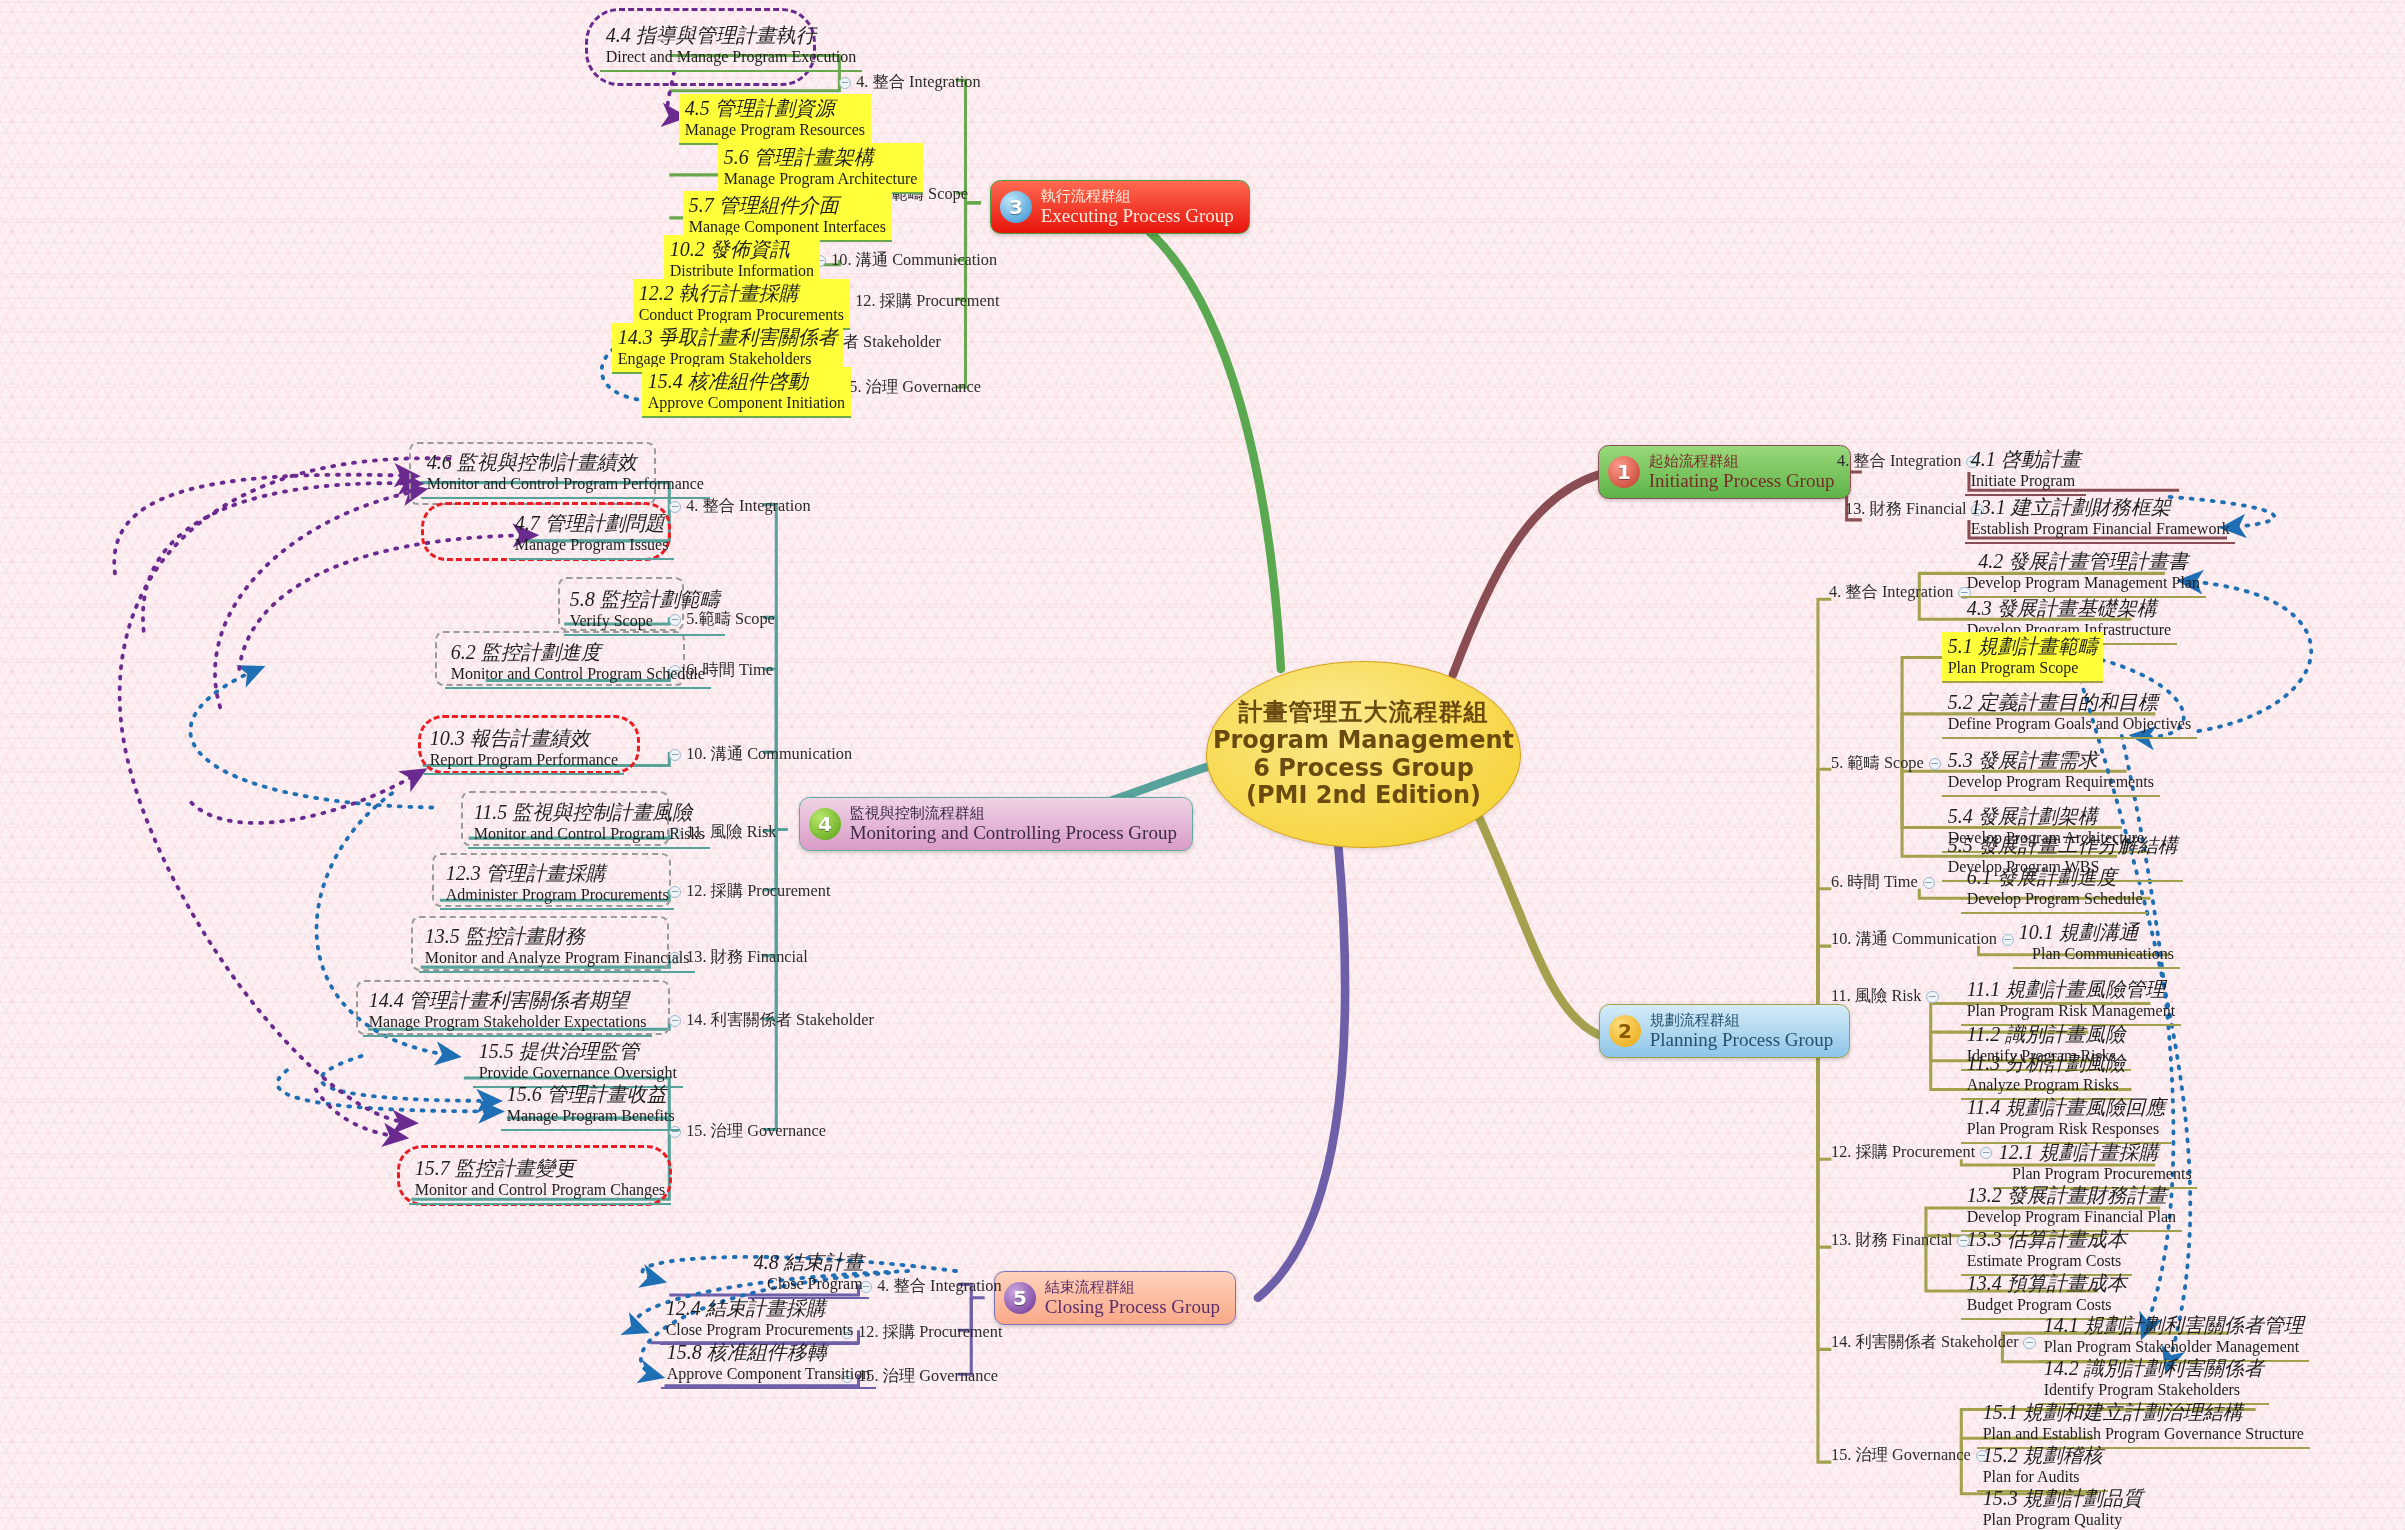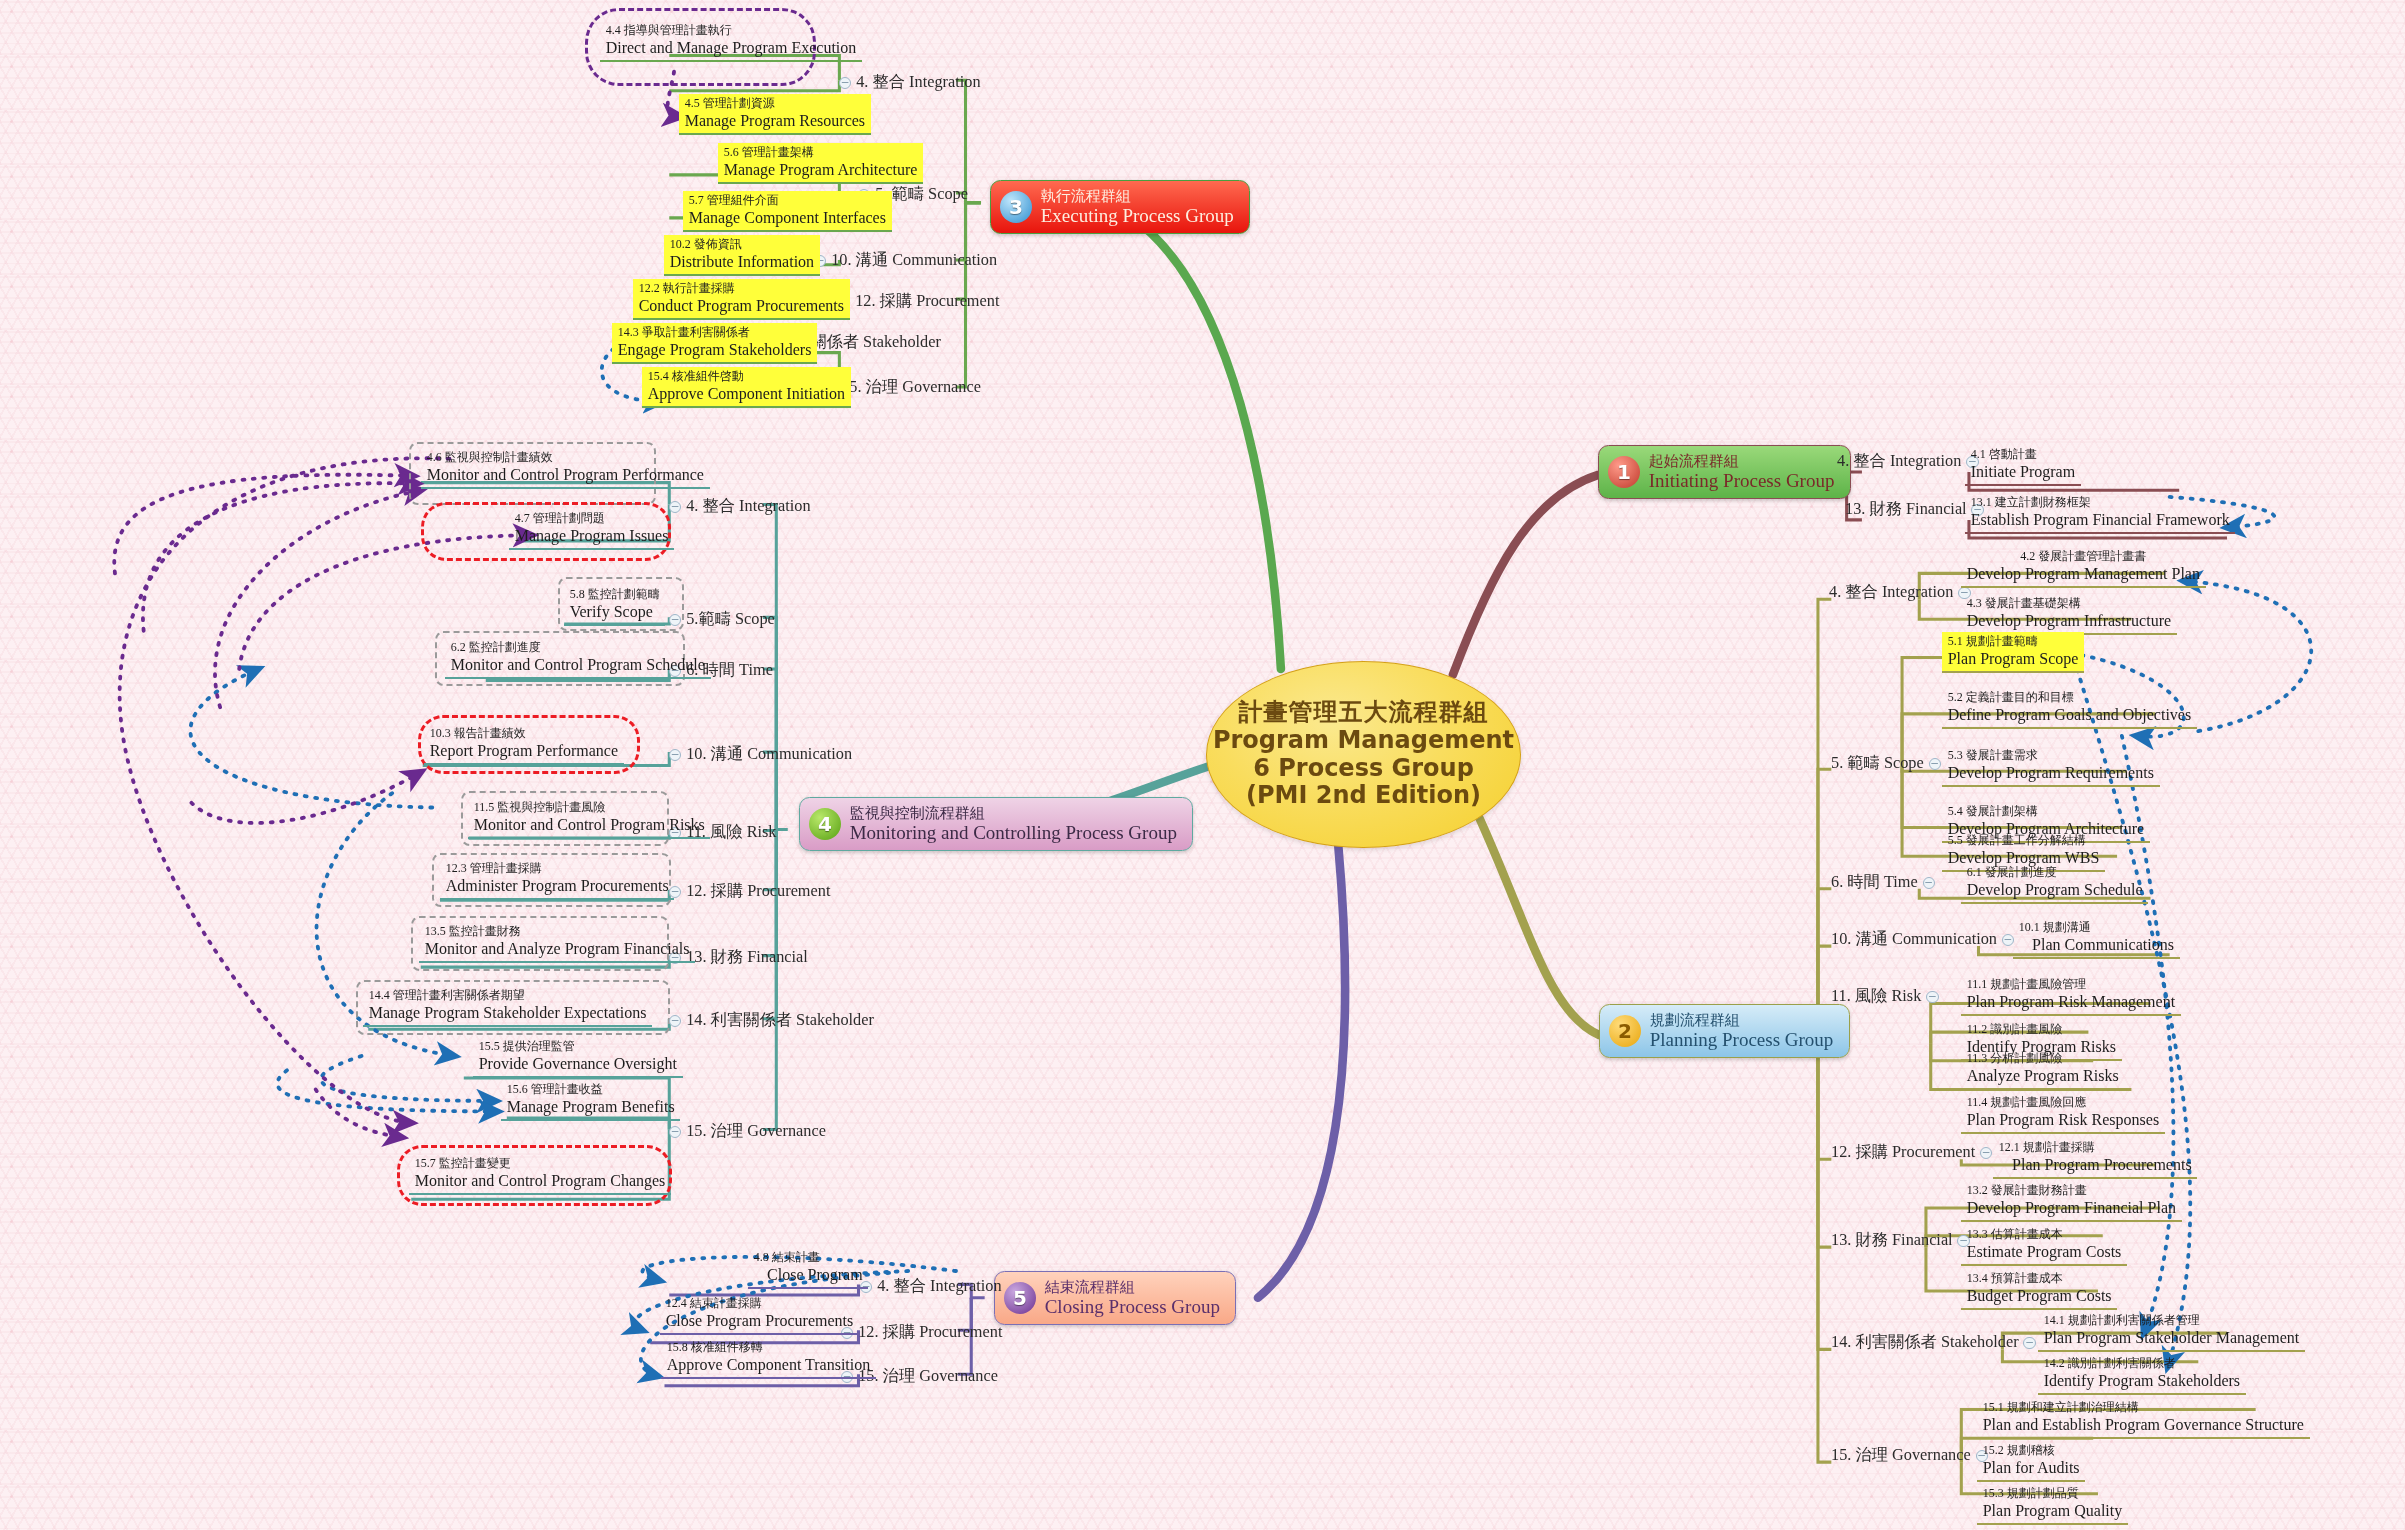--- a/index.html
+++ b/index.html
@@ -74,21 +74,21 @@
     font-size:10.5px; line-height:9.6px; text-align:center; vertical-align:middle;
     margin-right:4.8px; font-family:"DejaVu Sans",sans-serif;
   }
   .ka.rtl .mark { margin-right:0; margin-left:4.8px; }
 
   
   .leaf {
     position:absolute; padding:1.9px 5.7px 2.9px 5.7px; line-height:1.22;
     white-space:nowrap; color:#1d1d1d;
   }
-  .leaf .zh { font-size:12px; display:block; }
+  .leaf .zh { font-size:20px; display:block;font-style:italic; }
   .leaf .en { font-size:16px; display:block; }
   .leaf.hl { background:#ffff3a; }
   .leaf.ul-green   { border-bottom:2.9px solid #6aa84f; }
   .leaf.ul-teal    { border-bottom:2.9px solid #57a29a; }
   .leaf.ul-olive   { border-bottom:2.9px solid #a3a14e; }
   .leaf.ul-purple  { border-bottom:2.9px solid #6d5fa8; }
   .leaf.ul-rose    { border-bottom:2.9px solid #8a4d53; }
   .leaf.indent .en { padding-left:13.4px; }
 
   

